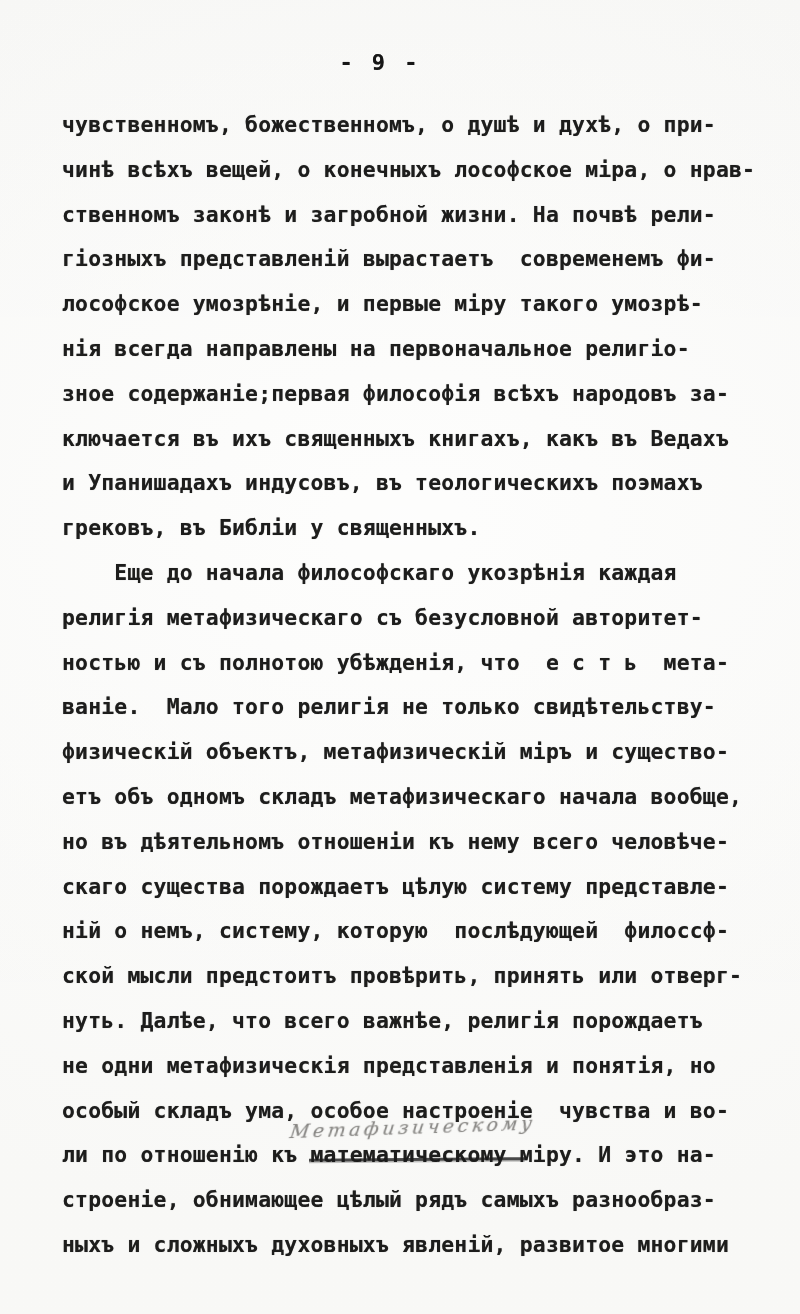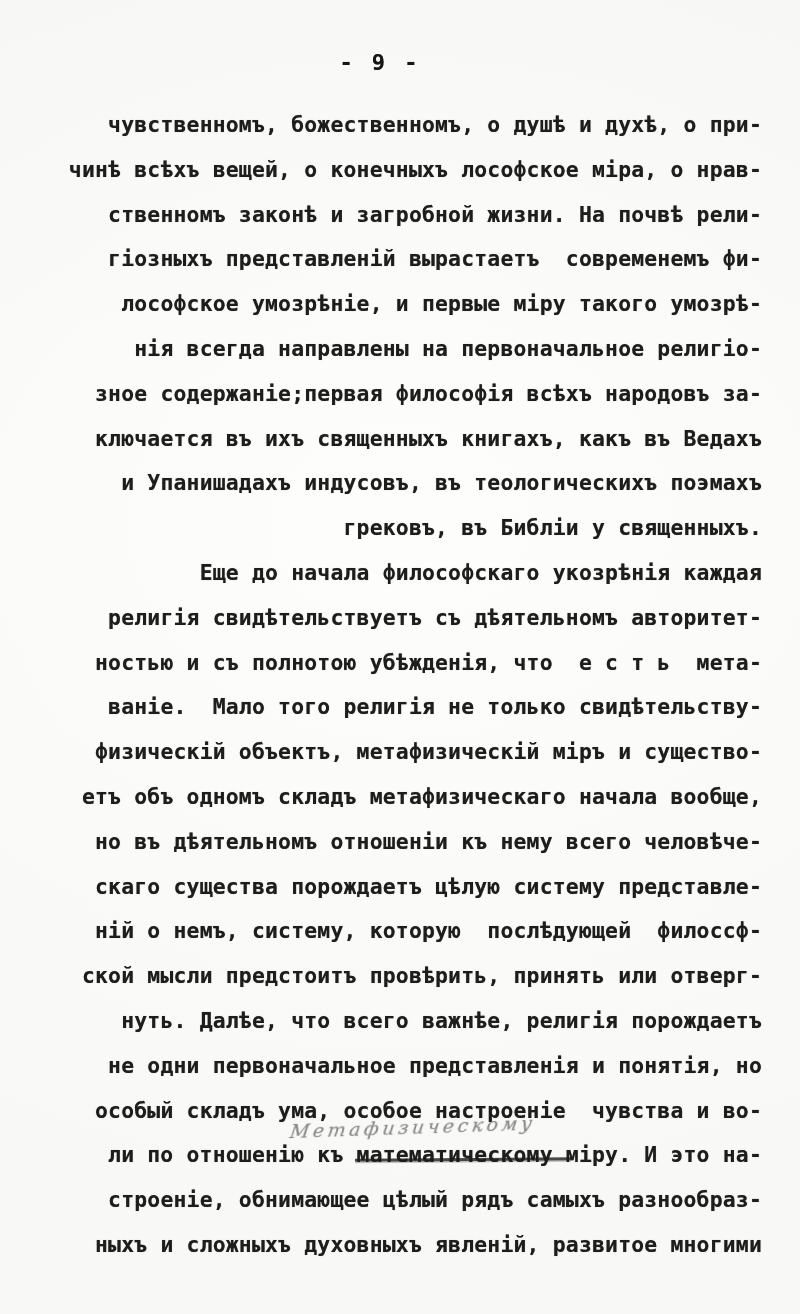--- a/index.html
+++ b/index.html
@@ -32,21 +32,20 @@
     font-weight: bold;
     letter-spacing: 3px;
     color: #161616;
     text-shadow: 0 0 0.6px rgba(10,10,10,0.65);
   }
   .text-block {
     position: absolute;
     top: 103px;
     left: 62px;
     width: 700px;
-    text-align: right;
   }
   .line {
     height: 44.8px;
     line-height: 44.8px;
     white-space: pre;
     font-size: 21.4px;
     font-weight: bold;
     letter-spacing: 0.2px;
     color: #1d1d1c;
     text-shadow: 0 0 0.7px rgba(25,25,25,0.55);
@@ -93,29 +92,29 @@
       <div class="line">чинѣ всѣхъ вещей, о конечныхъ лософское міра, о нрав-</div>
       <div class="line">ственномъ законѣ и загробной жизни. На почвѣ рели-</div>
       <div class="line">гіозныхъ представленій вырастаетъ  современемъ фи-</div>
       <div class="line">лософское умозрѣніе, и первые міру такого умозрѣ-</div>
       <div class="line">нія всегда направлены на первоначальное религіо-</div>
       <div class="line">зное содержаніе;первая философія всѣхъ народовъ за-</div>
       <div class="line">ключается въ ихъ священныхъ книгахъ, какъ въ Ведахъ</div>
       <div class="line">и Упанишадахъ индусовъ, въ теологическихъ поэмахъ</div>
       <div class="line">грековъ, въ Библіи у священныхъ.</div>
       <div class="line">    Еще до начала философскаго укозрѣнія каждая</div>
-      <div class="line">религія свидѣтельствуетъ съ дѣятельномъ авторитет-</div>
+      <div class="line">религія метафизическаго съ безусловной авторитет-</div>
       <div class="line">ностью и съ полнотою убѣжденія, что  е с т ь  мета-</div>
       <div class="line">ваніе.  Мало того религія не только свидѣтельству-</div>
       <div class="line">физическій объектъ, метафизическій міръ и существо-</div>
       <div class="line">етъ объ одномъ складъ метафизическаго начала вообще,</div>
       <div class="line">но въ дѣятельномъ отношеніи къ нему всего человѣче-</div>
       <div class="line">скаго существа порождаетъ цѣлую систему представле-</div>
       <div class="line">ній о немъ, систему, которую  послѣдующей  филоссф-</div>
       <div class="line">ской мысли предстоитъ провѣрить, принять или отверг-</div>
       <div class="line">нуть. Далѣе, что всего важнѣе, религія порождаетъ</div>
-      <div class="line">не одни первоначальное представленія и понятія, но</div>
+      <div class="line">не одни метафизическія представленія и понятія, но</div>
       <div class="line">особый складъ ума, особое настроеніе  чувства и во-</div>
       <div class="line has-correction">ли по отношенію къ <span class="struck">математическому</span> міру. И это на-<span class="handwritten">Метафизическому</span></div>
       <div class="line">строеніе, обнимающее цѣлый рядъ самыхъ разнообраз-</div>
       <div class="line">ныхъ и сложныхъ духовныхъ явленій, развитое многими</div>
     </div>
 </div>
 
 </body></html>

